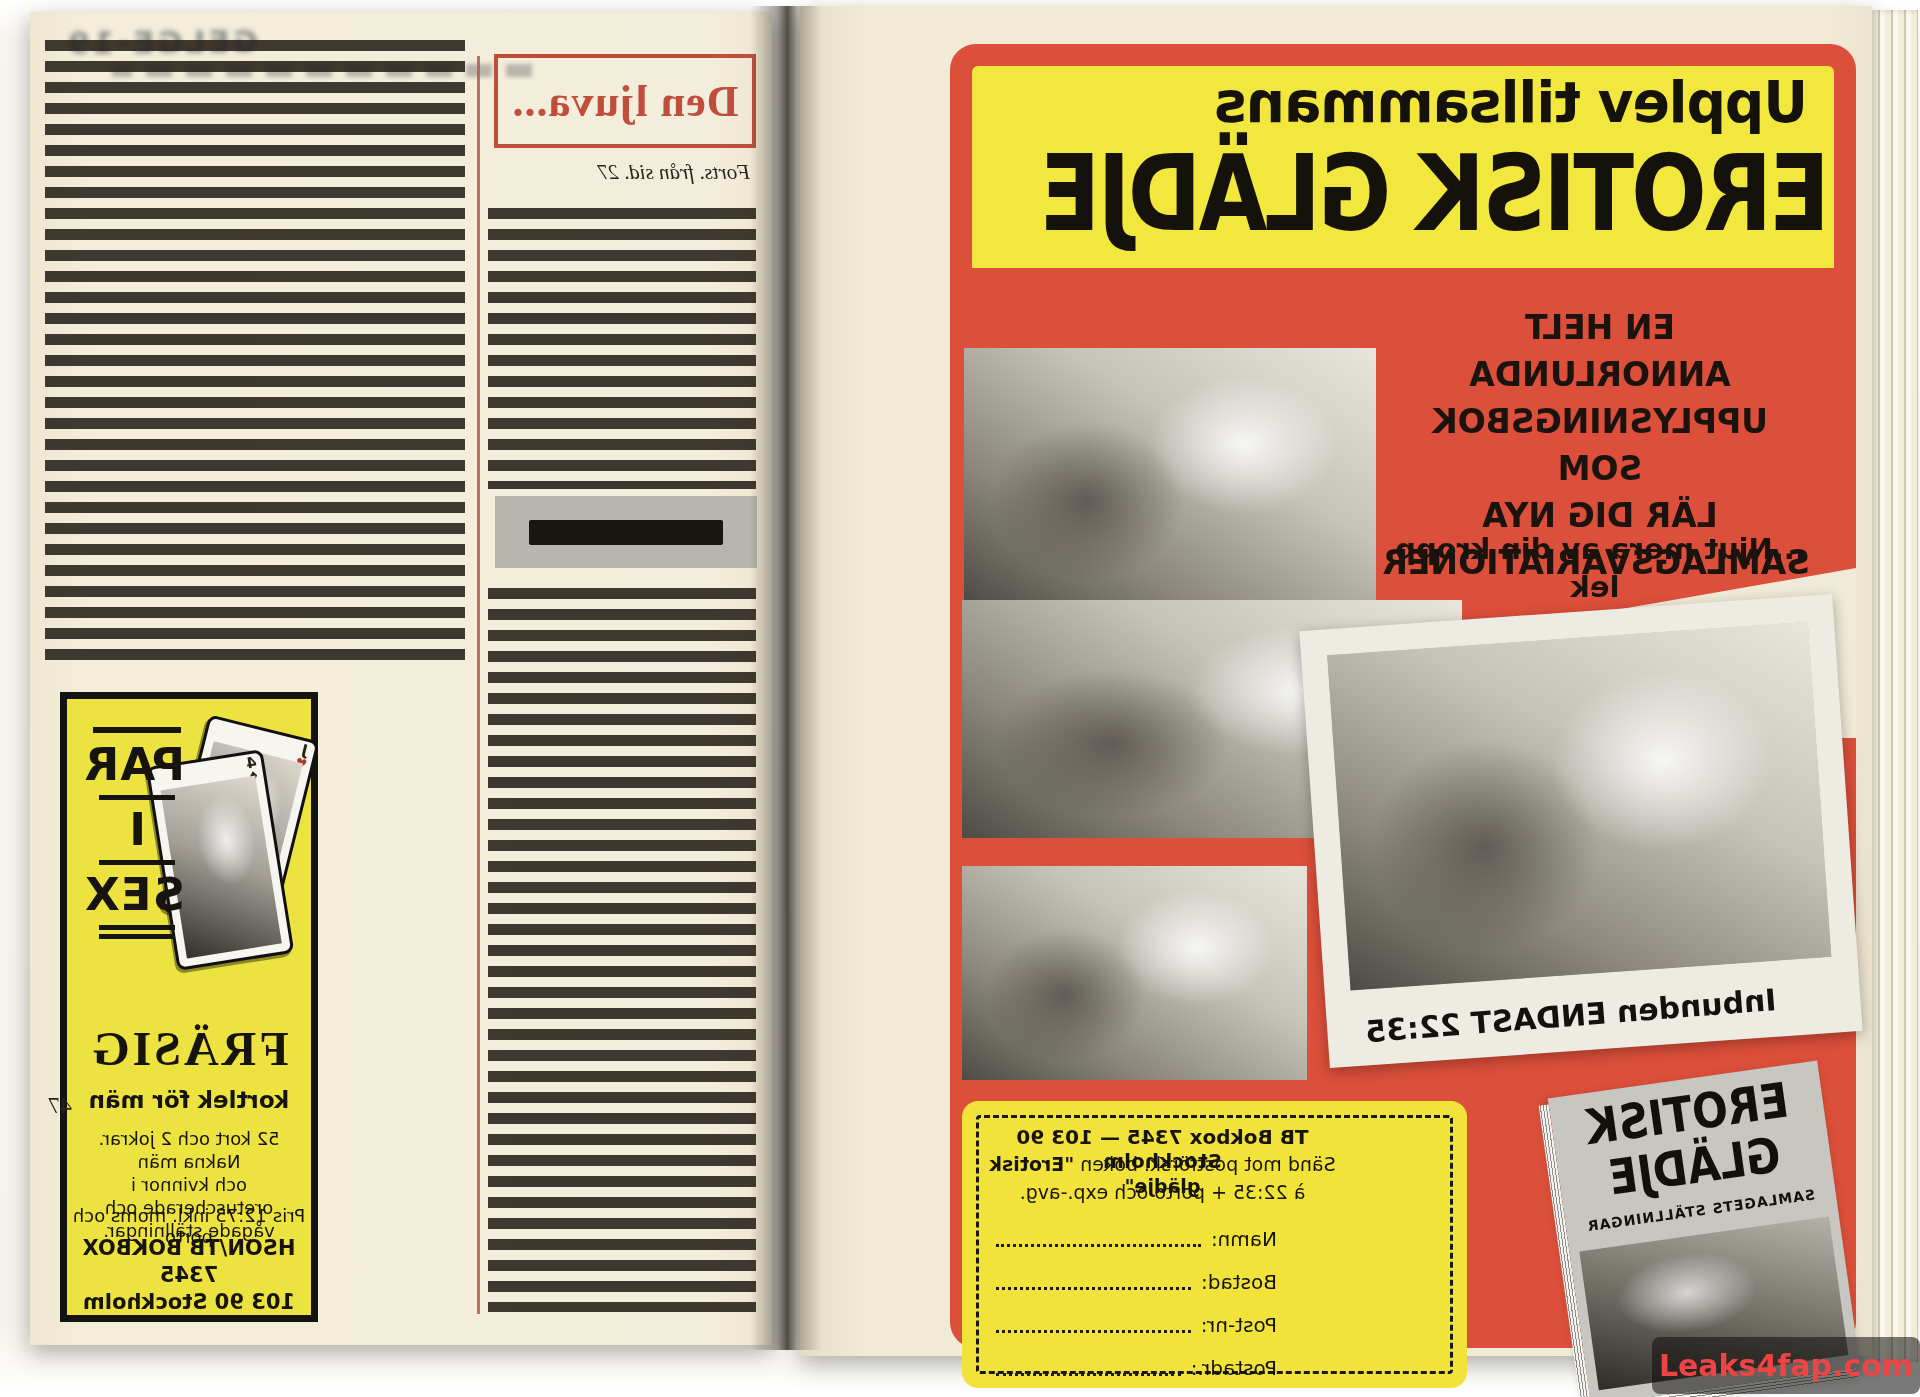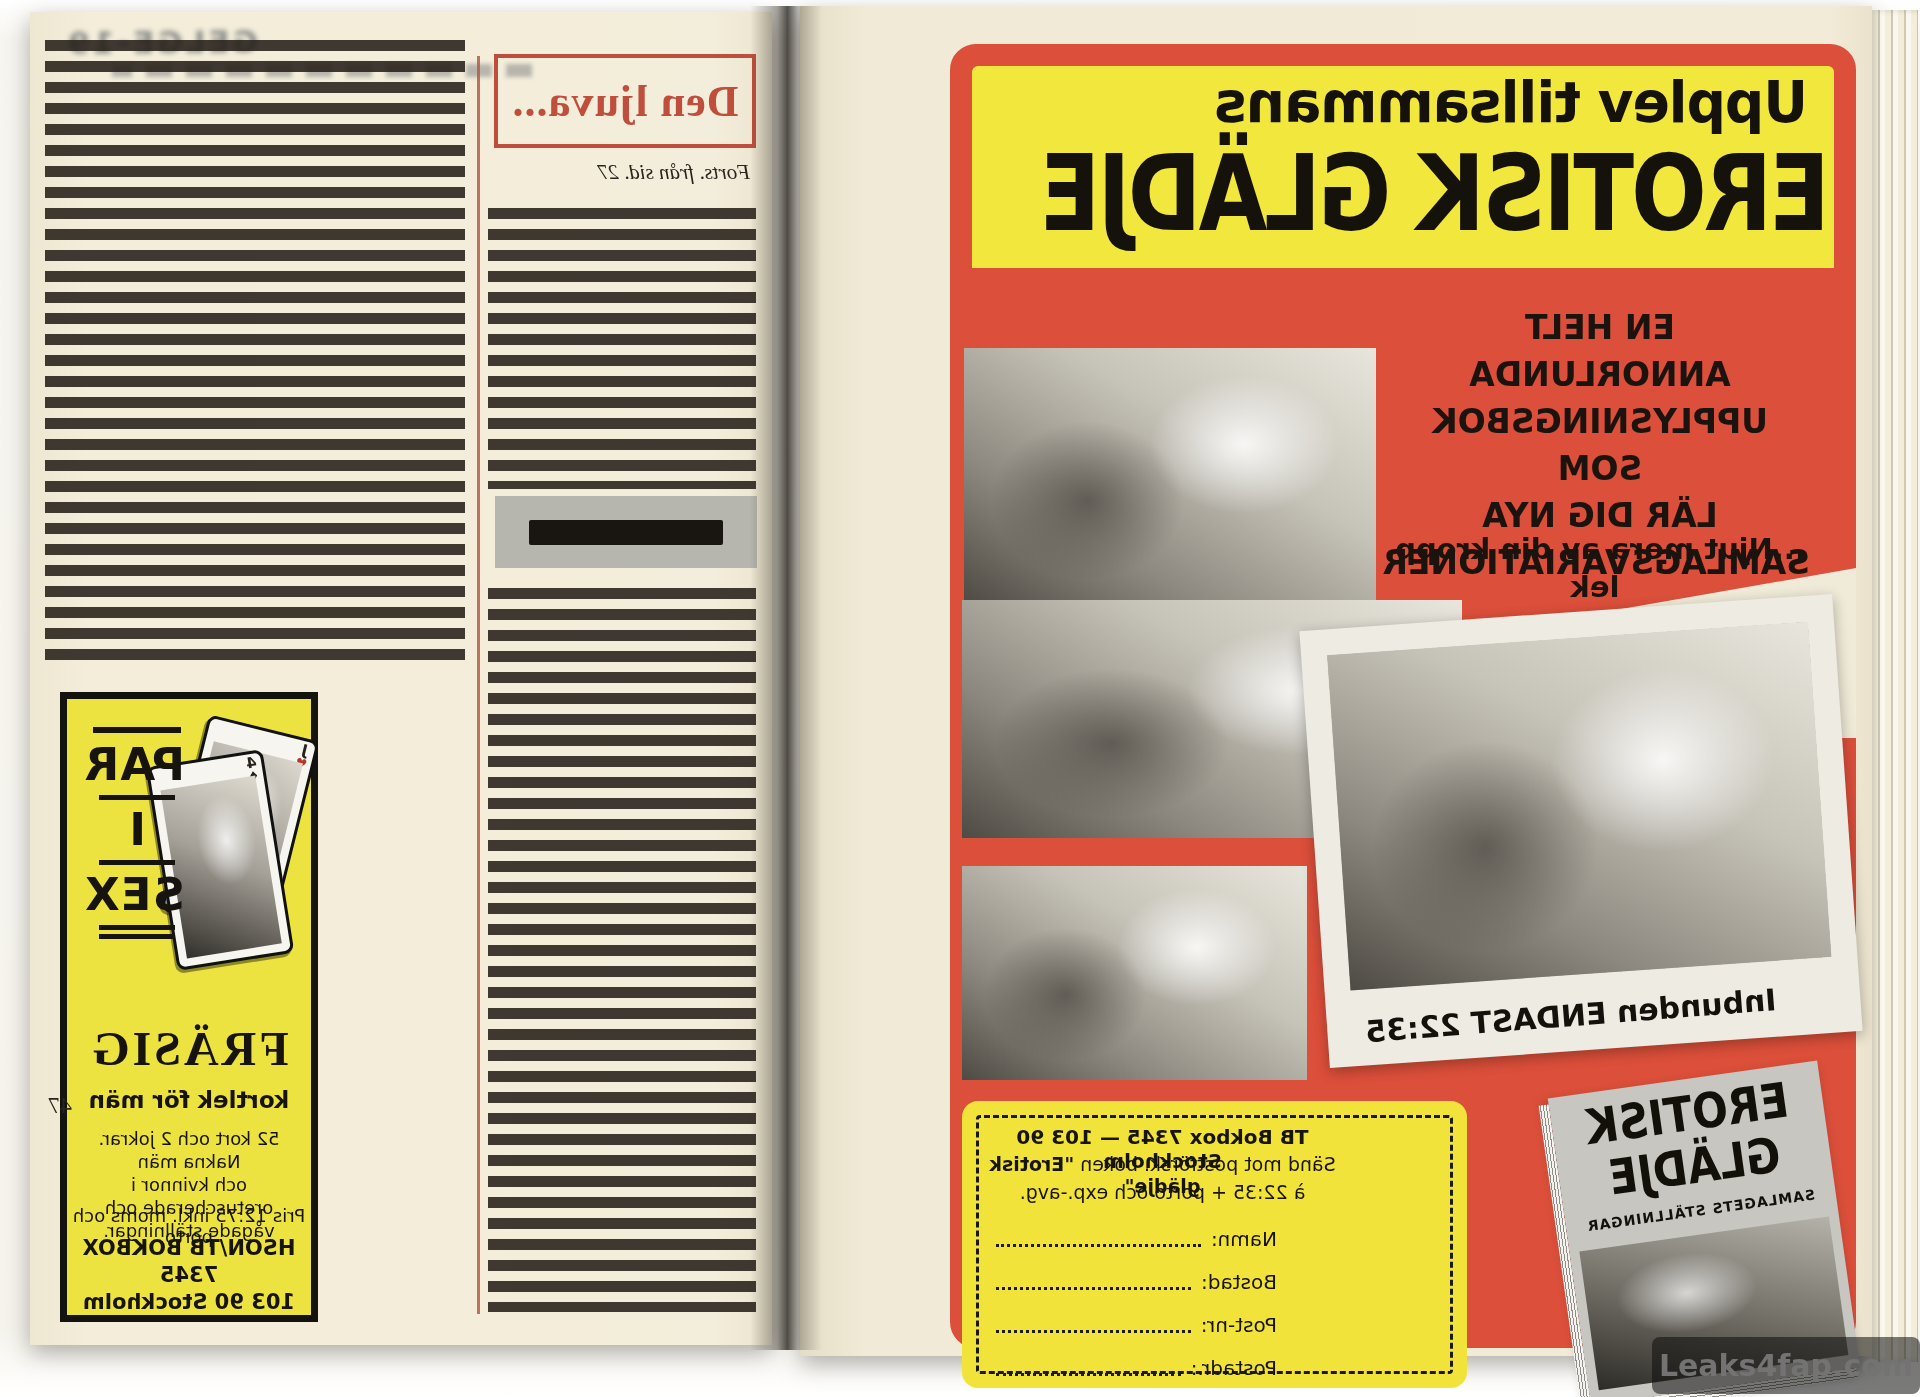--- a/index.html
+++ b/index.html
@@ -113,21 +113,21 @@
     background:radial-gradient(closest-side at 60% 40%,rgba(255,255,255,.7),rgba(255,255,255,0) 70%),
                linear-gradient(160deg,#b5b2a9 0%,#6e6b63 55%,#2e2c27 100%);}
   
   .gutter{position:absolute;left:750px;top:6px;width:72px;height:1344px;pointer-events:none;
     background:linear-gradient(to right,rgba(55,50,40,0) 0%,rgba(55,50,40,.45) 38%,rgba(28,25,19,.75) 52%,rgba(55,50,40,.35) 66%,rgba(55,50,40,0) 100%);}
   .edge-stack{position:absolute;left:1872px;top:10px;width:46px;height:1352px;
     background:repeating-linear-gradient(to right,#f3eeda 0 6px,#cfc9b4 6px 8px,#faf8ee 8px 13px);
     box-shadow:inset 4px 0 6px rgba(0,0,0,.15);}
   .watermark{position:absolute;left:1652px;top:1337px;width:268px;height:57px;
     background:rgba(12,12,12,.55);border-radius:8px;display:flex;align-items:center;justify-content:center;}
-  .watermark span{font-family:"DejaVu Sans",sans-serif;font-weight:bold;font-size:30px;color:#737373;}
+  .watermark span{font-family:"DejaVu Sans",sans-serif;font-weight:bold;font-size:30px;color:#ef4444;}
 </style>
 </head>
 <body>
 
 <div>
 
   <div class="page page-left">
     <div class="flip">
 
       <div class="stamp">GELGE-19</div>

